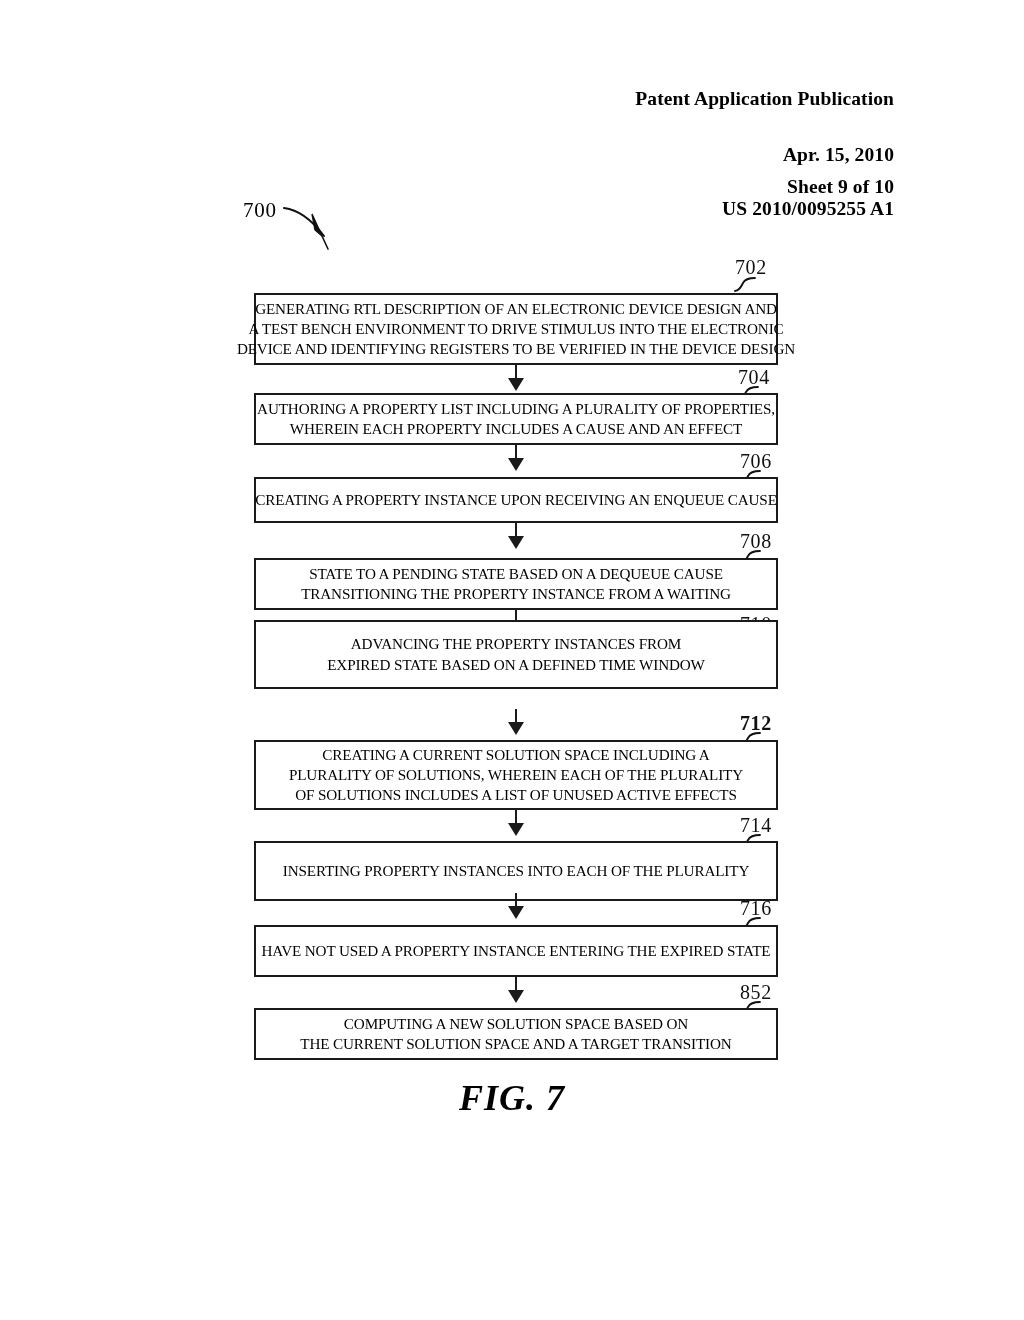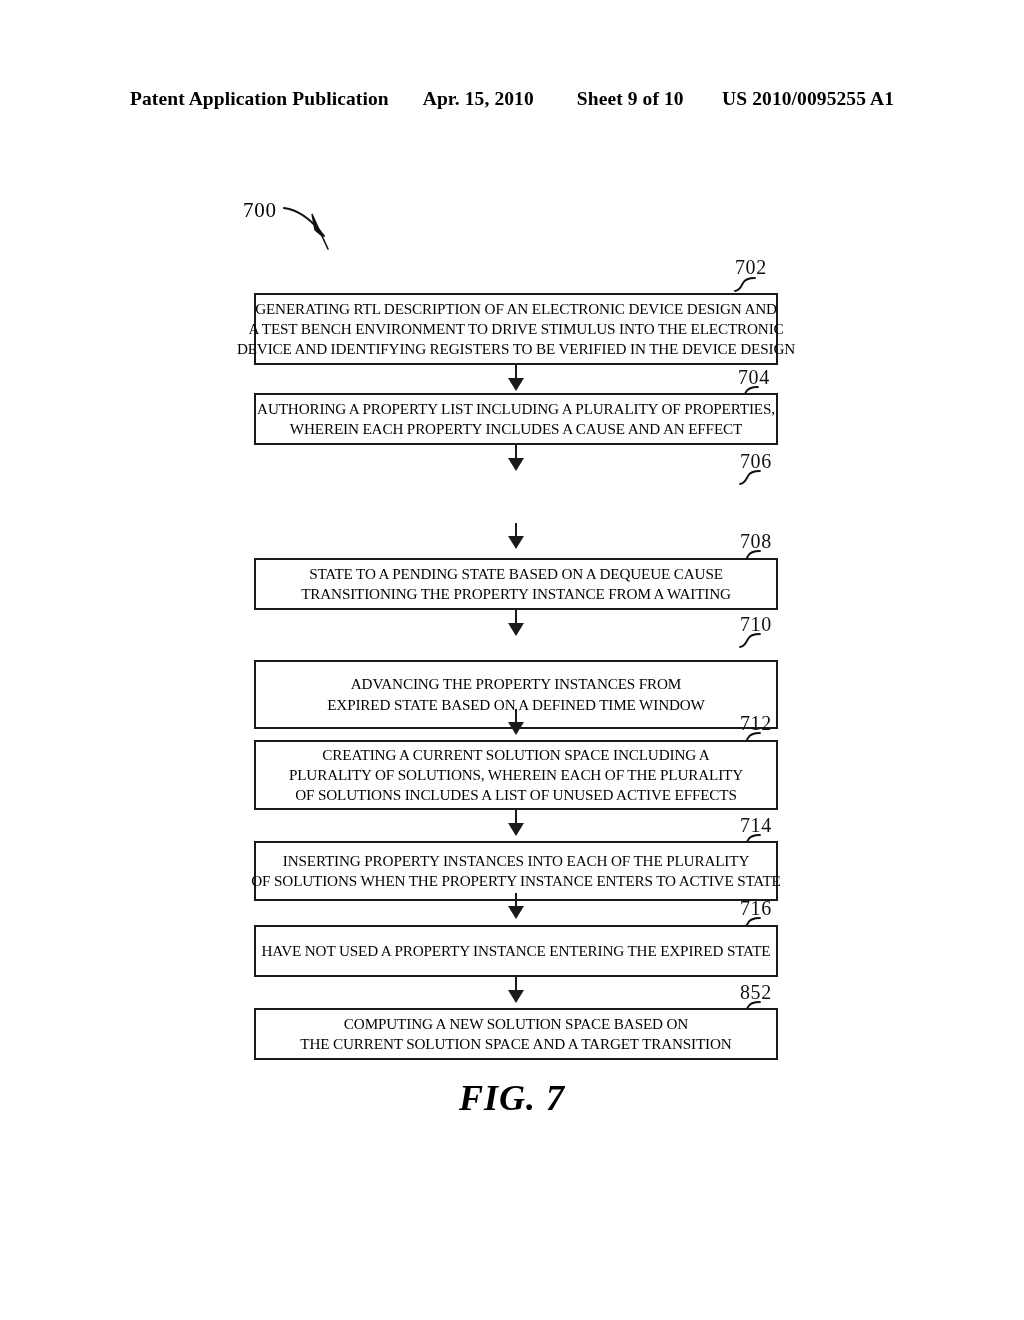--- a/index.html
+++ b/index.html
@@ -18,25 +18,26 @@
   }
 
   
   .page-header {
     position: absolute;
     top: 88px;
     left: 130px;
     width: 764px;
     height: 26px;
     display: flex;
-    align-items: flex-start;
+    align-items: flex-end;
     font-weight: bold;
     font-size: 19.5px;
     letter-spacing: 0.1px;
     white-space: nowrap;
+    flex-direction: column;
   }
   .hdr-pub   { flex: 0 0 auto; }
   .hdr-gap-a { flex: 0 0 34px; }
   .hdr-date  { flex: 0 0 auto; }
   .hdr-gap-b { flex: 0 0 10px; }
   .hdr-sheet { flex: 0 0 auto; margin-left: 33px; }
   .hdr-gap-c { flex: 1 1 auto; min-width: 30px; }
   .hdr-pat   { flex: 0 0 auto; }
 
   
@@ -178,68 +179,70 @@
     <span class="ln">WHEREIN EACH PROPERTY INCLUDES A CAUSE AND AN EFFECT</span>
   </div>
 
   <div class="connector" style="top:445px; height:22px;"></div>
   <div class="arrowhead" style="top:458px;"></div>
 
   <div class="ref-num" style="left:740px; top:450px;">706</div>
   <svg class="ref-hook" style="left:738px; top:470px;" viewBox="0 0 26 16">
     <path d="M 2,14 C 6,14 8,10 10,6 C 12,2 16,1 22,1" stroke="#111111" stroke-width="1.8" fill="none" stroke-linecap="round"></path>
   </svg>
+  <div class="flow-box" style="top:477px; height:46px;">
+    <span class="ln">CREATING A PROPERTY INSTANCE UPON RECEIVING AN ENQUEUE CAUSE</span>
+  </div>
 
   <div class="connector" style="top:523px; height:24px;"></div>
   <div class="arrowhead" style="top:536px;"></div>
 
   <div class="ref-num" style="left:740px; top:530px;">708</div>
   <svg class="ref-hook" style="left:738px; top:550px;" viewBox="0 0 26 16">
     <path d="M 2,14 C 6,14 8,10 10,6 C 12,2 16,1 22,1" stroke="#111111" stroke-width="1.8" fill="none" stroke-linecap="round"></path>
   </svg>
   <div class="flow-box" style="top:558px; height:52px;">
     <span class="ln">STATE TO A PENDING STATE BASED ON A DEQUEUE CAUSE</span>
     <span class="ln">TRANSITIONING THE PROPERTY INSTANCE FROM A WAITING</span>
   </div>
 
   <div class="connector" style="top:610px; height:22px;"></div>
   <div class="arrowhead" style="top:623px;"></div>
 
   <div class="ref-num" style="left:740px; top:613px;">710</div>
   <svg class="ref-hook" style="left:738px; top:633px;" viewBox="0 0 26 16">
     <path d="M 2,14 C 6,14 8,10 10,6 C 12,2 16,1 22,1" stroke="#111111" stroke-width="1.8" fill="none" stroke-linecap="round"></path>
   </svg>
-  <div class="flow-box" style="top:660px; height:69px;">
+  <div class="flow-box" style="top:620px; height:69px;">
     <span class="ln">ADVANCING THE PROPERTY INSTANCES FROM</span>
     <span class="ln">EXPIRED STATE BASED ON A DEFINED TIME WINDOW</span>
   </div>
 
   <div class="connector" style="top:709px; height:23px;"></div>
   <div class="arrowhead" style="top:722px;"></div>
 
-  <div class="ref-num" style="left:740px; top:712px;">712</div>
+  <div class="ref-num" style="left:740px; top:712px;font-weight:bold;">712</div>
   <svg class="ref-hook" style="left:738px; top:732px;" viewBox="0 0 26 16">
     <path d="M 2,14 C 6,14 8,10 10,6 C 12,2 16,1 22,1" stroke="#111111" stroke-width="1.8" fill="none" stroke-linecap="round"></path>
   </svg>
   <div class="flow-box" style="top:740px; height:70px;">
     <span class="ln">CREATING A CURRENT SOLUTION SPACE INCLUDING A</span>
     <span class="ln">PLURALITY OF SOLUTIONS, WHEREIN EACH OF THE PLURALITY</span>
     <span class="ln">OF SOLUTIONS INCLUDES A LIST OF UNUSED ACTIVE EFFECTS</span>
   </div>
 
   <div class="connector" style="top:810px; height:23px;"></div>
   <div class="arrowhead" style="top:823px;"></div>
 
   <div class="ref-num" style="left:740px; top:814px;">714</div>
   <svg class="ref-hook" style="left:738px; top:834px;" viewBox="0 0 26 16">
     <path d="M 2,14 C 6,14 8,10 10,6 C 12,2 16,1 22,1" stroke="#111111" stroke-width="1.8" fill="none" stroke-linecap="round"></path>
   </svg>
   <div class="flow-box" style="top:841px; height:60px;">
     <span class="ln">INSERTING PROPERTY INSTANCES INTO EACH OF THE PLURALITY</span>
-    <span class="ln">OF SOLUTIONS WHEN THE PROPERTY INSTANCE ENTERS TO ACTIVE STATE</span>
   </div>
 
   <div class="connector" style="top:893px; height:22px;"></div>
   <div class="arrowhead" style="top:906px;"></div>
 
   <div class="ref-num" style="left:740px; top:897px;">716</div>
   <svg class="ref-hook" style="left:738px; top:917px;" viewBox="0 0 26 16">
     <path d="M 2,14 C 6,14 8,10 10,6 C 12,2 16,1 22,1" stroke="#111111" stroke-width="1.8" fill="none" stroke-linecap="round"></path>
   </svg>
   <div class="flow-box" style="top:925px; height:52px;">

